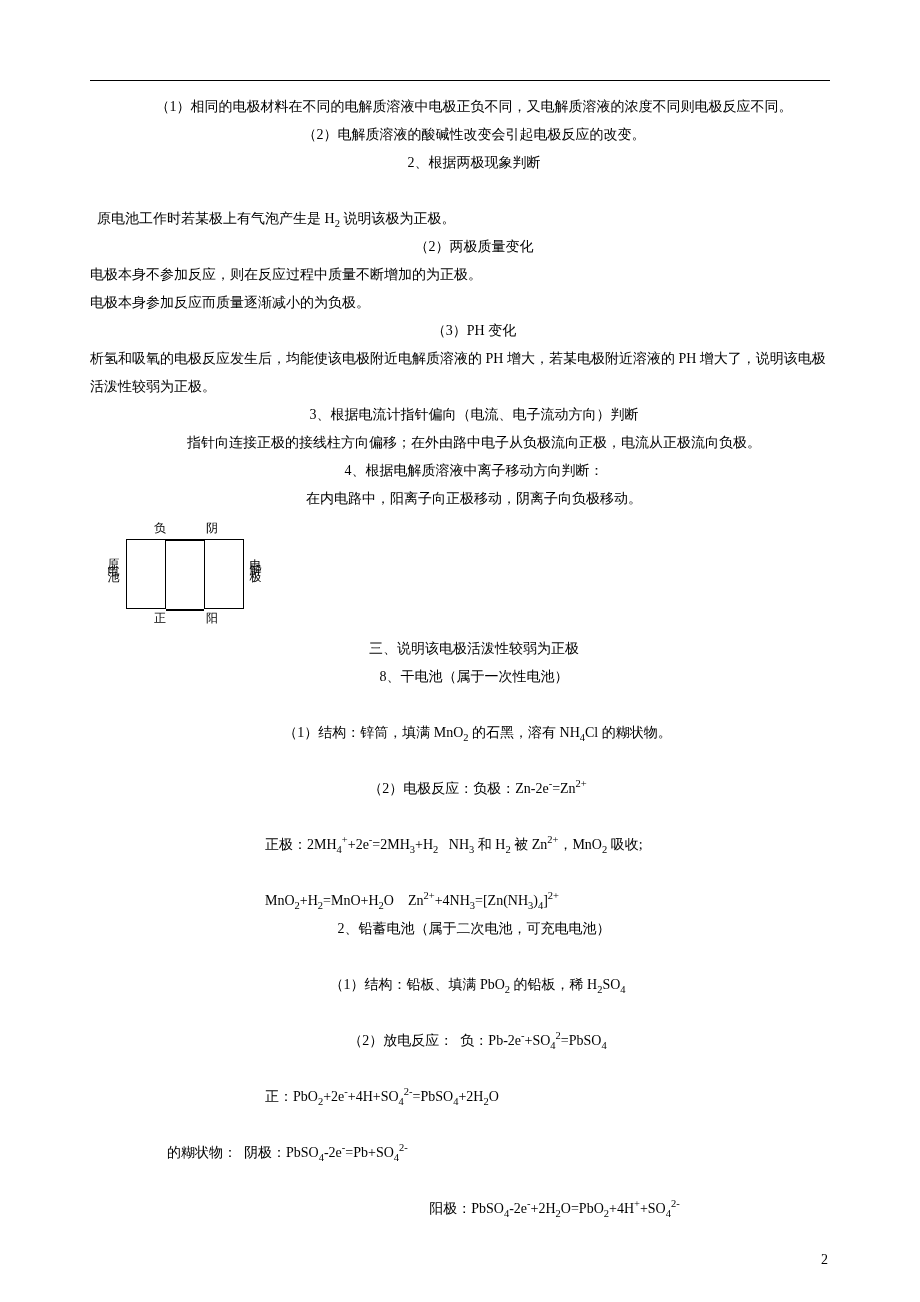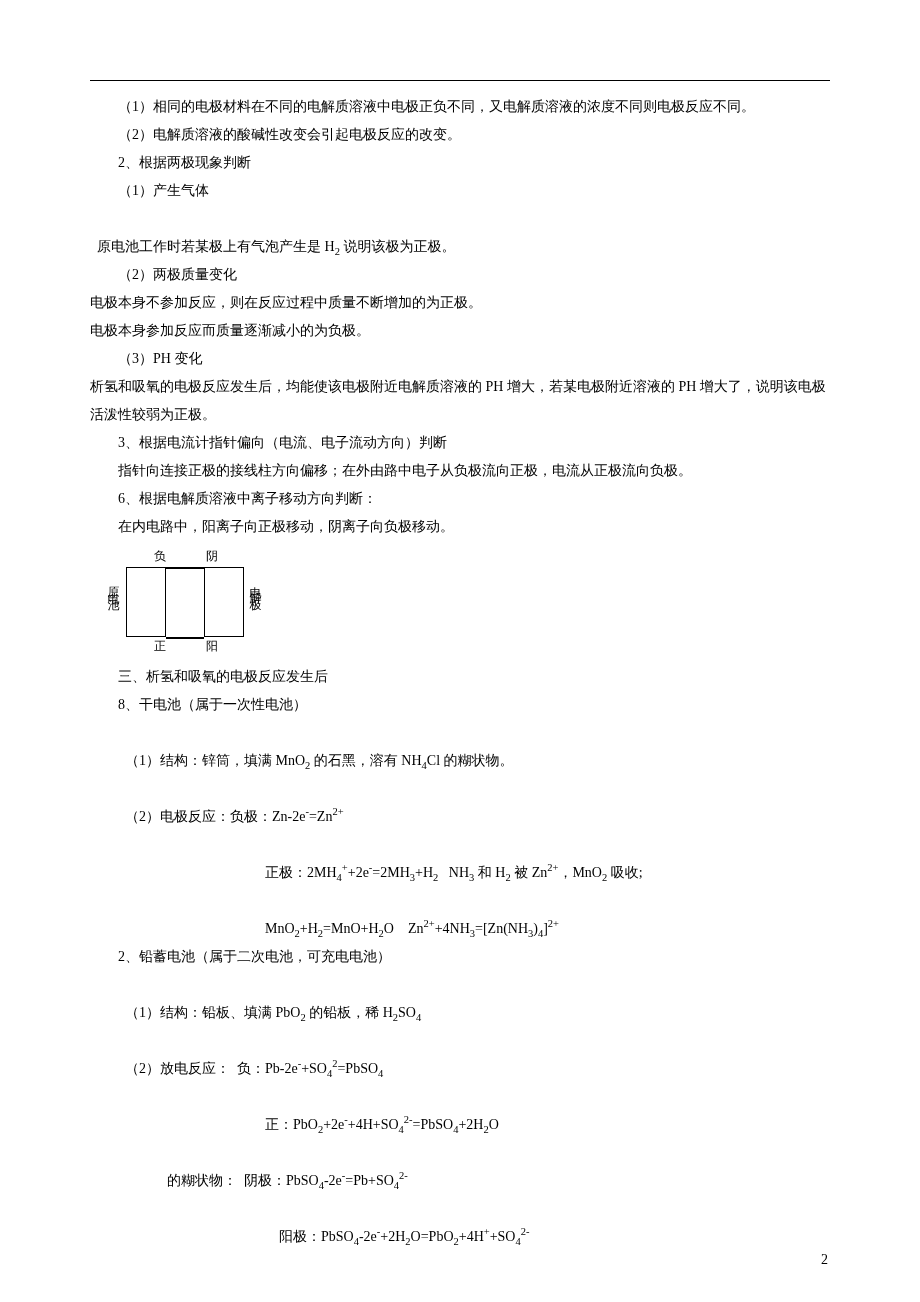--- a/index.html
+++ b/index.html
@@ -13,21 +13,21 @@
       color: #000;
       padding: 80px 90px 40px 90px;
       position: relative;
     }
     .top-rule {
       border-top: 1px solid #000;
       margin-bottom: 12px;
     }
     .content { }
     .line { white-space: pre-wrap; }
-    .indent1 { padding-left: 2em; }
+    .indent1 { padding-left: 2em; text-align: center; }
     .noindent { padding-left: 0; }
     sub { font-size: 0.75em; vertical-align: sub; line-height: 0; }
     sup { font-size: 0.75em; vertical-align: super; line-height: 0; }
     .diagram {
       margin: 6px 0 6px 2em;
       position: relative;
       width: 170px;
       height: 110px;
       font-size: 12px;
     }
@@ -59,50 +59,49 @@
 </head>
 <body>
 
 <div class="top-rule"></div>
 
 <div class="content">
 
 <div class="line indent1">（1）相同的电极材料在不同的电解质溶液中电极正负不同，又电解质溶液的浓度不同则电极反应不同。</div>
 <div class="line indent1">（2）电解质溶液的酸碱性改变会引起电极反应的改变。</div>
 <div class="line indent1">2、根据两极现象判断</div>
-<div class="line indent1">（1）产生气体</div>
 
 <div class="line noindent">
   <span>原电池工作时若某极上有气泡产生是 H</span><sub>2</sub><span> 说明该极为正极。</span>
 </div>
 
 <div class="line indent1">（2）两极质量变化</div>
 <div class="line noindent">电极本身不参加反应，则在反应过程中质量不断增加的为正极。</div>
 <div class="line noindent">电极本身参加反应而质量逐渐减小的为负极。</div>
 <div class="line indent1">（3）PH 变化</div>
 <div class="line noindent">析氢和吸氧的电极反应发生后，均能使该电极附近电解质溶液的 PH 增大，若某电极附近溶液的 PH 增大了，说明该电极活泼性较弱为正极。</div>
 <div class="line indent1">3、根据电流计指针偏向（电流、电子流动方向）判断</div>
 <div class="line indent1">指针向连接正极的接线柱方向偏移；在外由路中电子从负极流向正极，电流从正极流向负极。</div>
-<div class="line indent1">6、根据电解质溶液中离子移动方向判断：</div>
+<div class="line indent1">4、根据电解质溶液中离子移动方向判断：</div>
 <div class="line indent1">在内电路中，阳离子向正极移动，阴离子向负极移动。</div>
 
 <div class="diagram">
   <div class="cell left"></div>
   <div class="cell right"></div>
   <div class="wire-top" style="left:52px;width:38px;"></div>
   <div class="wire-bot" style="left:52px;width:38px;"></div>
   <div class="lab neg">负</div>
   <div class="lab yin">阴</div>
   <div class="lab pos">正</div>
   <div class="lab yang">阳</div>
   <div class="lab src">原电池</div>
   <div class="lab elec">电解极</div>
 </div>
 
-<div class="line indent1">三、析氢和吸氧的电极反应发生后</div>
+<div class="line indent1">三、说明该电极活泼性较弱为正极</div>
 <div class="line indent1">8、干电池（属于一次性电池）</div>
 
 <div class="line indent1">
   <span>（1）结构：锌筒，填满 MnO</span><sub>2</sub><span> 的石黑，溶有 NH</span><sub>4</sub><span>Cl 的糊状物。</span>
 </div>
 
 <div class="line indent1">
   <span>（2）电极反应：负极：Zn-2e</span><sup>-</sup><span>=Zn</span><sup>2+</sup>
 </div>
 
@@ -125,21 +124,21 @@
 </div>
 
 <div class="line" style="padding-left:12em;">
   <span>正：PbO</span><sub>2</sub><span>+2e</span><sup>-</sup><span>+4H+SO</span><sub>4</sub><sup>2-</sup><span>=PbSO</span><sub>4</sub><span>+2H</span><sub>2</sub><span>O</span>
 </div>
 
 <div class="line" style="padding-left:5em;">
   <span>的糊状物：  阴极：PbSO</span><sub>4</sub><span>-2e</span><sup>-</sup><span>=Pb+SO</span><sub>4</sub><sup>2-</sup>
 </div>
 
-<div class="line" style="padding-left:13em;">
+<div class="line" style="padding-left:13em;text-align:center;">
   <span>阳极：PbSO</span><sub>4</sub><span>-2e</span><sup>-</sup><span>+2H</span><sub>2</sub><span>O=PbO</span><sub>2</sub><span>+4H</span><sup>+</sup><span>+SO</span><sub>4</sub><sup>2-</sup>
 </div>
 
 <div class="line indent1">
   
   
   &nbsp;&nbsp;&nbsp;&nbsp;
 </div>
 
 </div>

